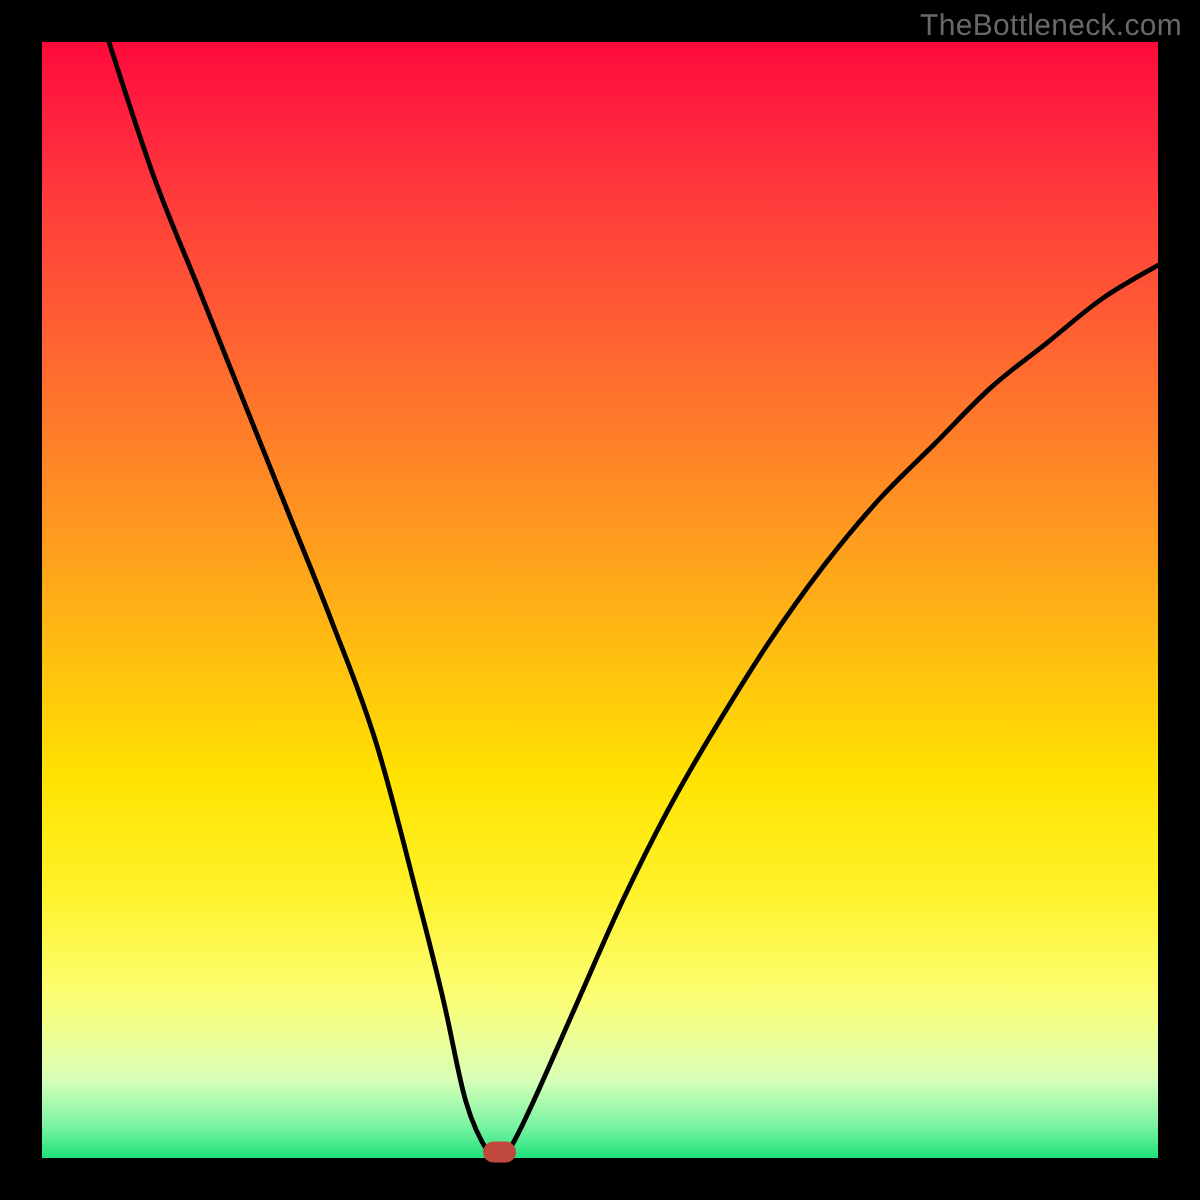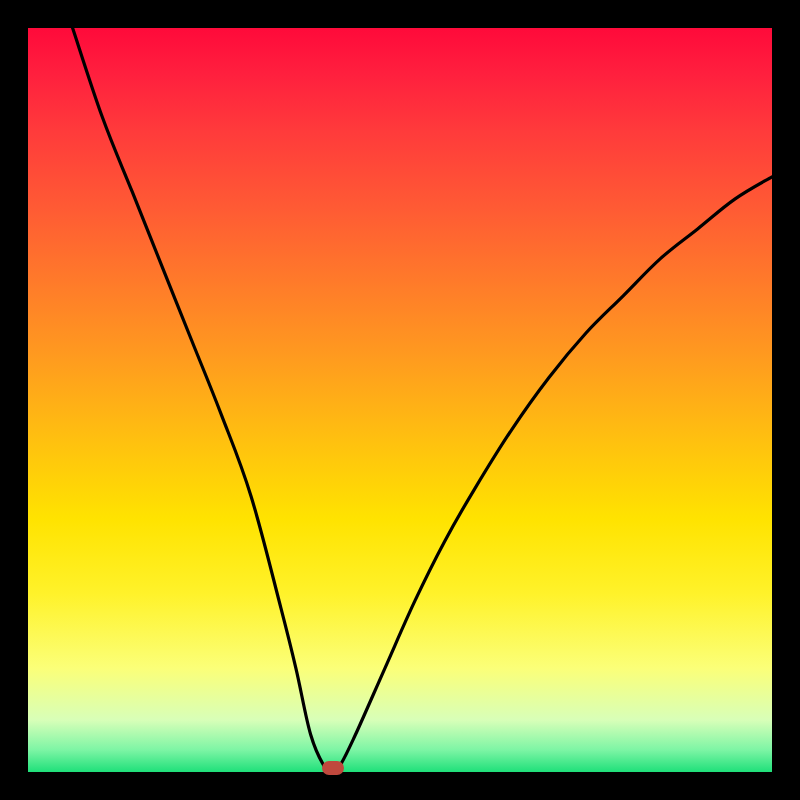--- a/index.html
+++ b/index.html
@@ -64,20 +64,21 @@
     border-radius: 7px;
     background: #c0483d;
     transform: translate(-50%, -50%);
     z-index: 3;
   }
 </style>
 </head>
 <body>
 
 <div class="frame">
+  <div class="watermark">TheBottleneck.com</div>
 
   <div class="plot">
     <svg class="curve" viewBox="0 0 744 744" preserveAspectRatio="none">
       <path fill="none" stroke="#000" stroke-width="3.2" stroke-linecap="round" d="M 44.6 0.0 C 50.0 16.1, 63.7 59.8, 74.4 89.3 C 85.1 118.7, 93.4 136.9, 104.2 163.7 C 114.9 190.5, 123.2 211.3, 133.9 238.1 C 144.6 264.9, 153.0 285.7, 163.7 312.5 C 174.4 339.3, 182.7 358.8, 193.4 386.9 C 204.2 415.0, 212.5 433.9, 223.2 468.7 C 233.9 503.5, 244.9 549.5, 253.0 580.3 C 261.0 611.1, 262.5 617.1, 267.8 639.8 C 273.2 662.6, 277.4 688.7, 282.7 706.8 C 288.1 724.9, 293.6 734.3, 297.6 740.3 C 301.6 746.3, 302.4 740.9, 305.0 740.3 C 307.7 739.6, 308.5 742.6, 312.5 736.6 C 316.5 730.5, 319.3 724.2, 327.4 706.8 C 335.4 689.4, 346.4 663.9, 357.1 639.8 C 367.8 615.7, 376.2 595.6, 386.9 572.9 C 397.6 550.1, 405.9 533.4, 416.6 513.4 C 427.4 493.3, 434.3 481.4, 446.4 461.3 C 458.5 441.2, 470.2 421.8, 483.6 401.8 C 497.0 381.7, 507.4 367.1, 520.8 349.7 C 534.2 332.3, 544.6 319.8, 558.0 305.0 C 571.4 290.3, 581.8 281.2, 595.2 267.8 C 608.6 254.4, 619.0 242.7, 632.4 230.6 C 645.8 218.6, 656.2 211.6, 669.6 200.9 C 683.0 190.2, 693.4 180.5, 706.8 171.1 C 720.2 161.7, 737.3 152.8, 744.0 148.8"></path>
     </svg>
     <div class="marker" style="left:305.0px;top:740.3px;"></div>
   </div>
 </div>
 
 </body></html>

